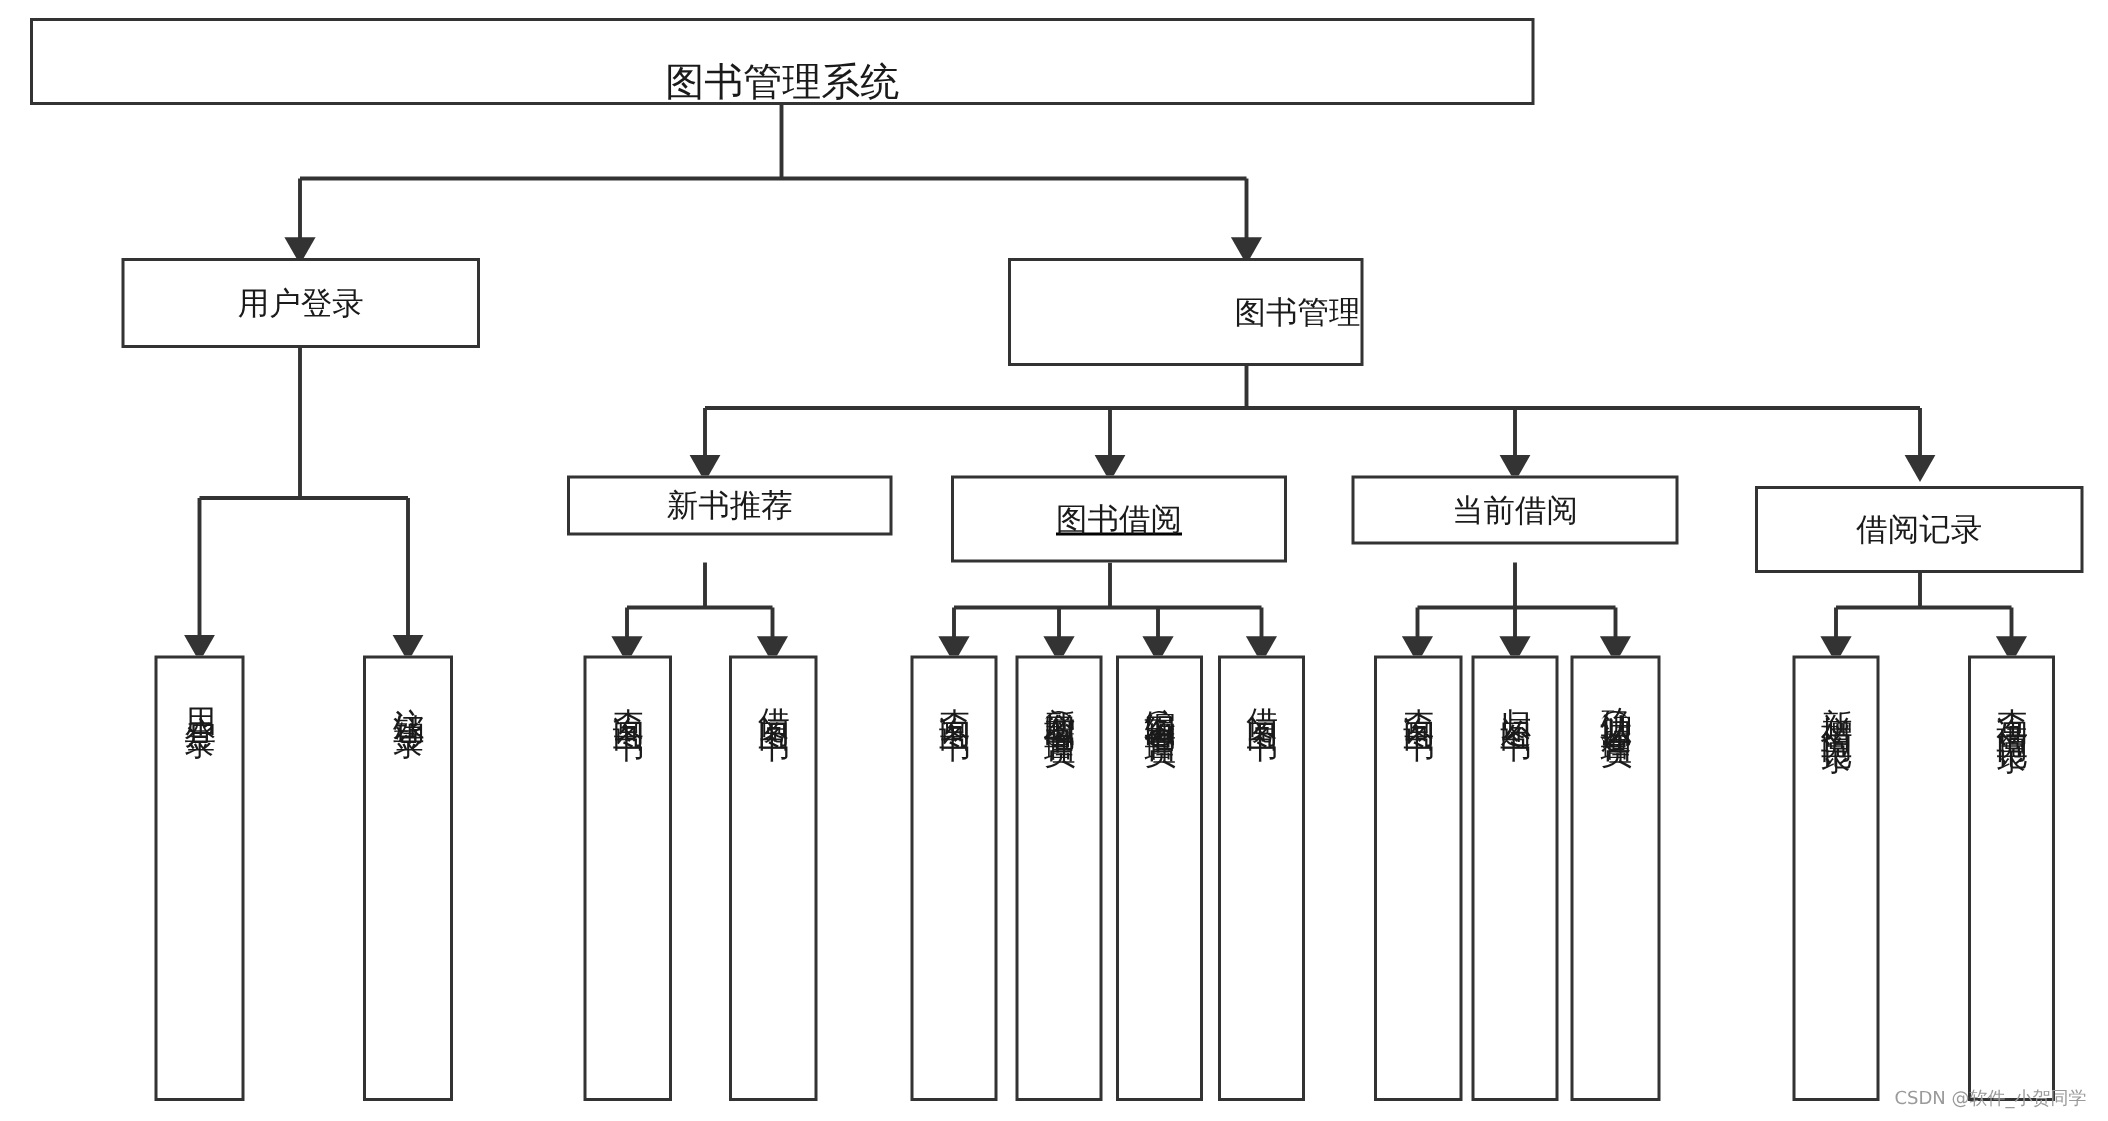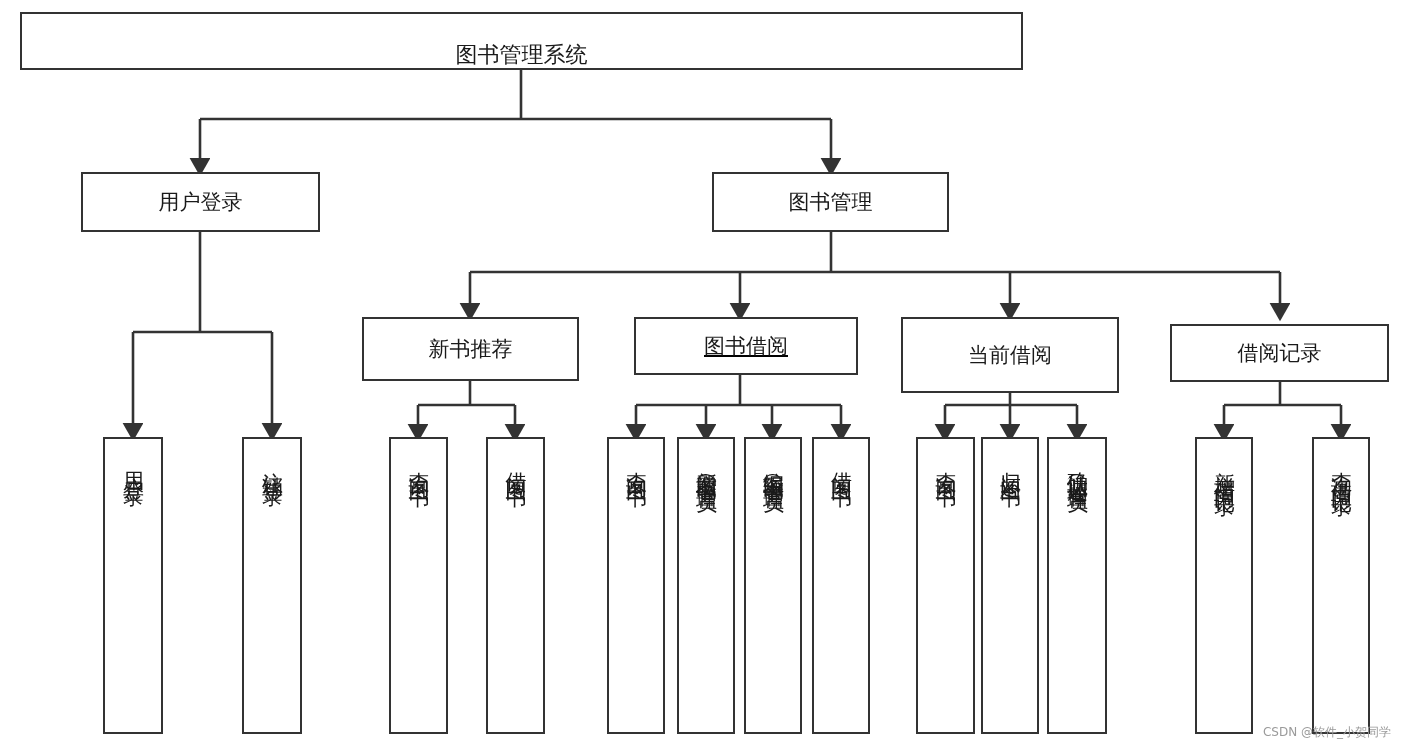--- a/index.html
+++ b/index.html
@@ -37,21 +37,21 @@
   .node-label {
     color: #1a1a1a;
     line-height: 1.18;
     text-align: center;
     white-space: nowrap;
   }
   .node.horiz .node-label {
     font-size: 21px;
   }
   .node.root .node-label {
-    font-size: 22px;
+    font-size: 26px;
     margin-top: 28px;
   }
   .node.vert {
     align-items: flex-start;
     padding-top: 16px;
   }
   .node.vert .node-label {
     writing-mode: vertical-rl;
     text-orientation: upright;
     font-size: 21px;
@@ -129,33 +129,33 @@
   </svg>
 
   <div class="node root horiz" style="left:20px; top:12px; width:1003px; height:58px;">
     <span class="node-label">图书管理系统</span>
   </div>
 
   <div class="node horiz" style="left:81px; top:172px; width:239px; height:60px;">
     <span class="node-label">用户登录</span>
   </div>
 
-  <div class="node horiz" style="left:712px; top:172px; width:237px; height:60px;">
+  <div class="node horiz" style="left:672px; top:172px; width:237px; height:72px;justify-content:flex-end;">
     <span class="node-label">图书管理</span>
   </div>
 
-  <div class="node horiz" style="left:362px; top:317px; width:217px; height:64px;">
+  <div class="node horiz" style="left:378px; top:317px; width:217px; height:40px;">
     <span class="node-label">新书推荐</span>
   </div>
 
   <div class="node horiz" style="left:634px; top:317px; width:224px; height:58px;text-decoration:underline;">
     <span class="node-label">图书借阅</span>
   </div>
 
-  <div class="node horiz" style="left:901px; top:317px; width:218px; height:76px;">
+  <div class="node horiz" style="left:901px; top:317px; width:218px; height:46px;">
     <span class="node-label">当前借阅</span>
   </div>
 
   <div class="node horiz" style="left:1170px; top:324px; width:219px; height:58px;">
     <span class="node-label">借阅记录</span>
   </div>
 
   <div class="node vert" style="left:103px; top:437px; width:60px; height:297px;">
     <span class="node-label">用户登录</span>
   </div>

